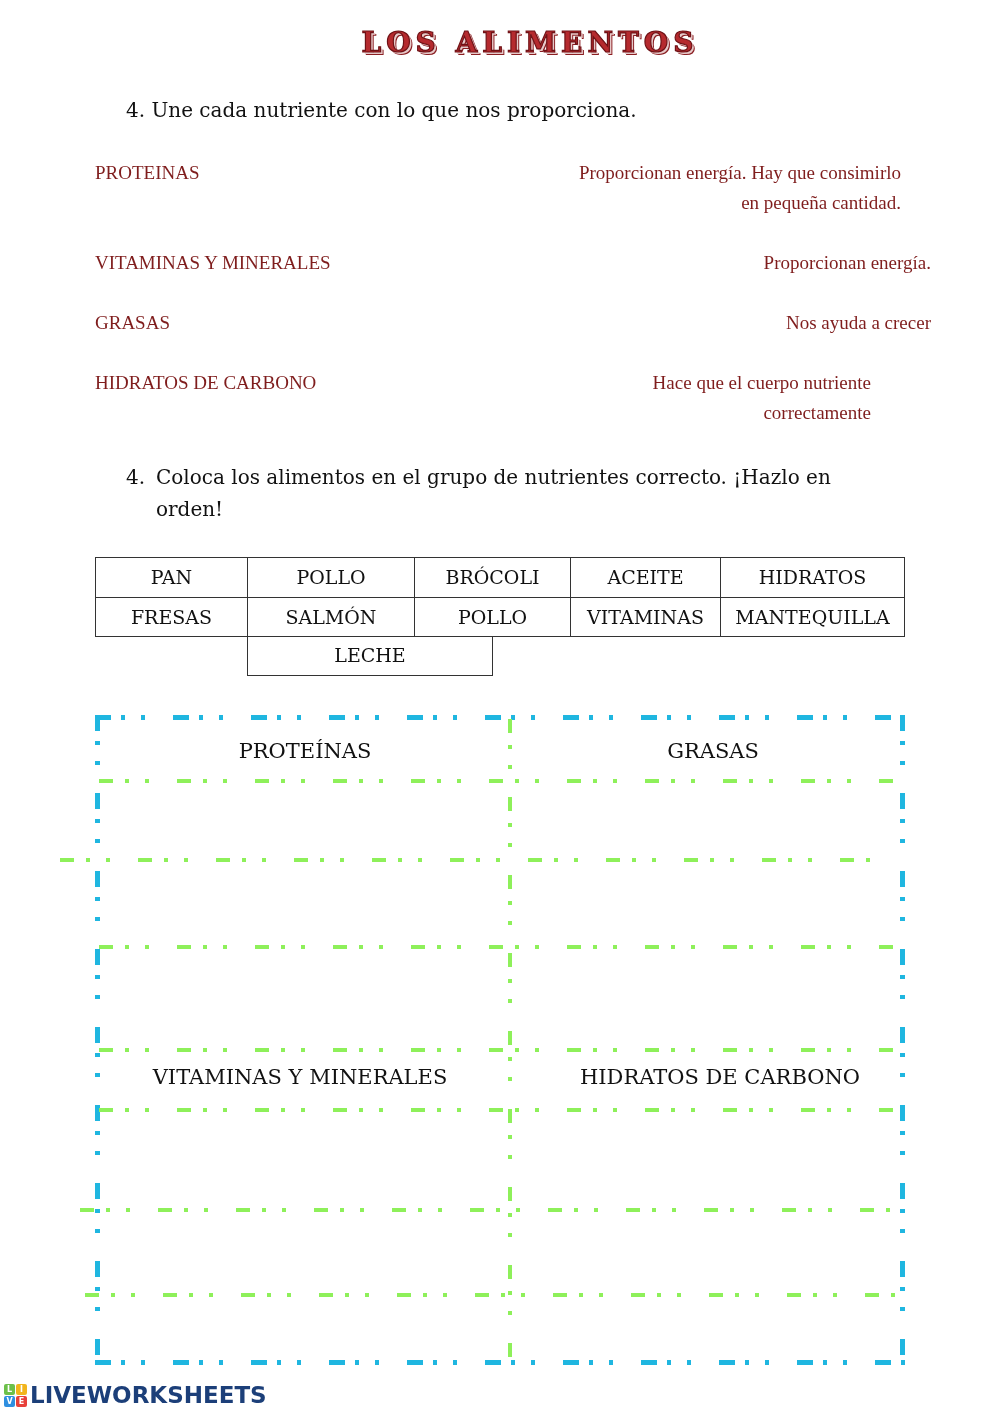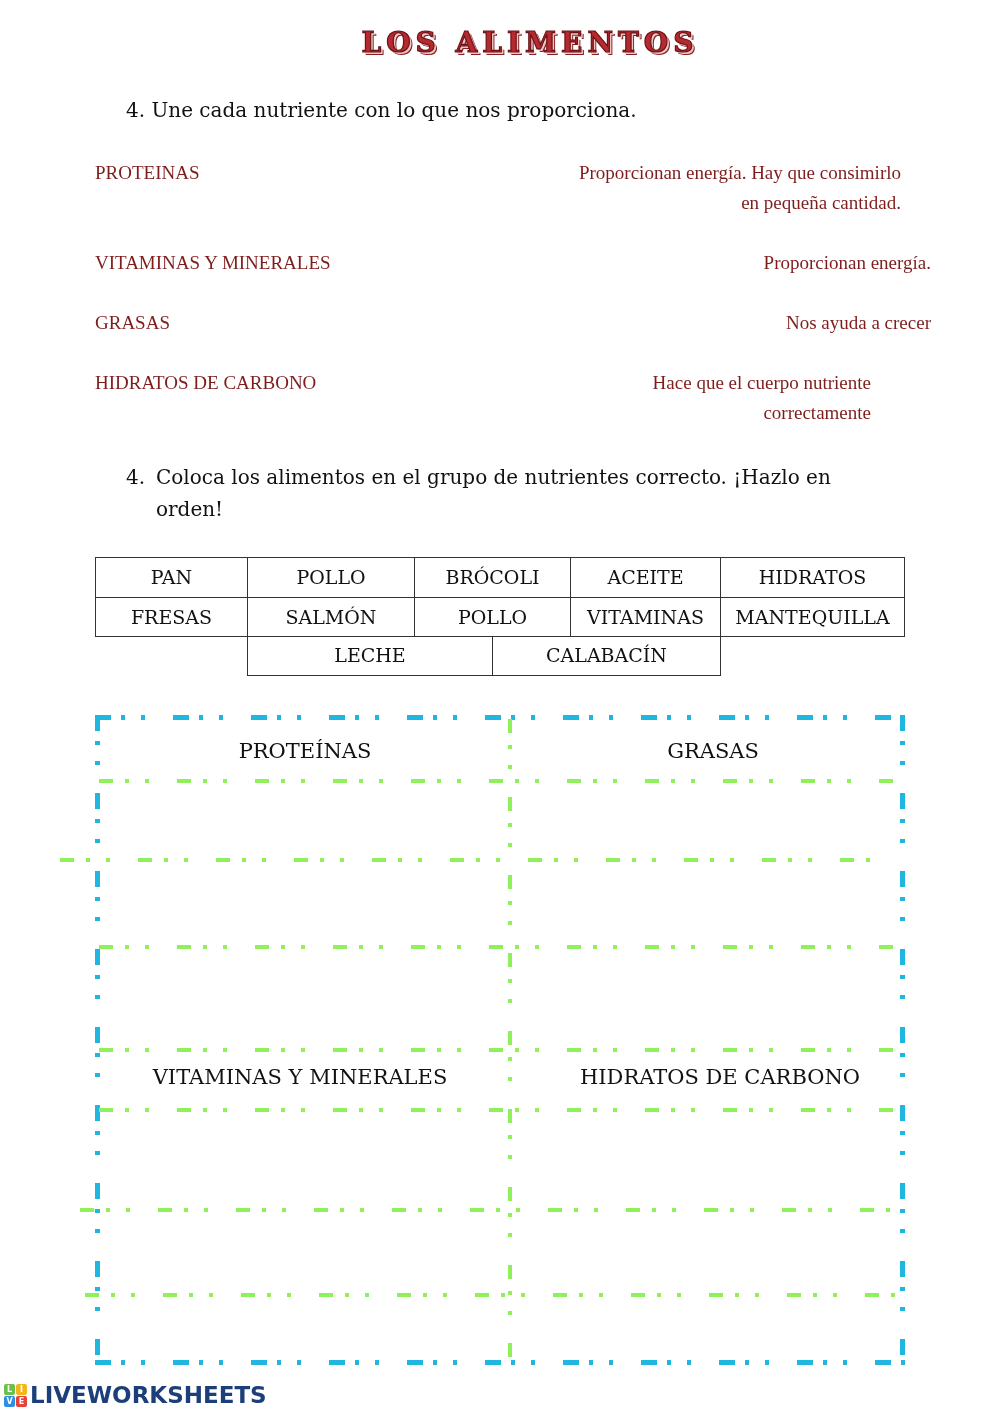--- a/index.html
+++ b/index.html
@@ -129,21 +129,20 @@
     <td>FRESAS</td>
     <td>SALMÓN</td>
     <td>POLLO</td>
     <td>VITAMINAS</td>
     <td>MANTEQUILLA</td>
   </tr>
 </tbody>
   </table>
 <div class="foods-row3">
   <div style="width:246px">LECHE</div>
-  <div style="width:228px">CALABACÍN</div>
 </div>
 
 <div class="frame">
 
   <div class="blue-h" style="left:0;top:0;width:810px;"></div>
   <div class="blue-h" style="left:0;top:645px;width:810px;"></div>
   <div class="blue-v" style="left:0;top:0;height:650px;"></div>
   <div class="blue-v" style="left:805px;top:0;height:650px;"></div>
 
   <div class="green-v" style="left:413px;top:4px;height:642px;"></div>

